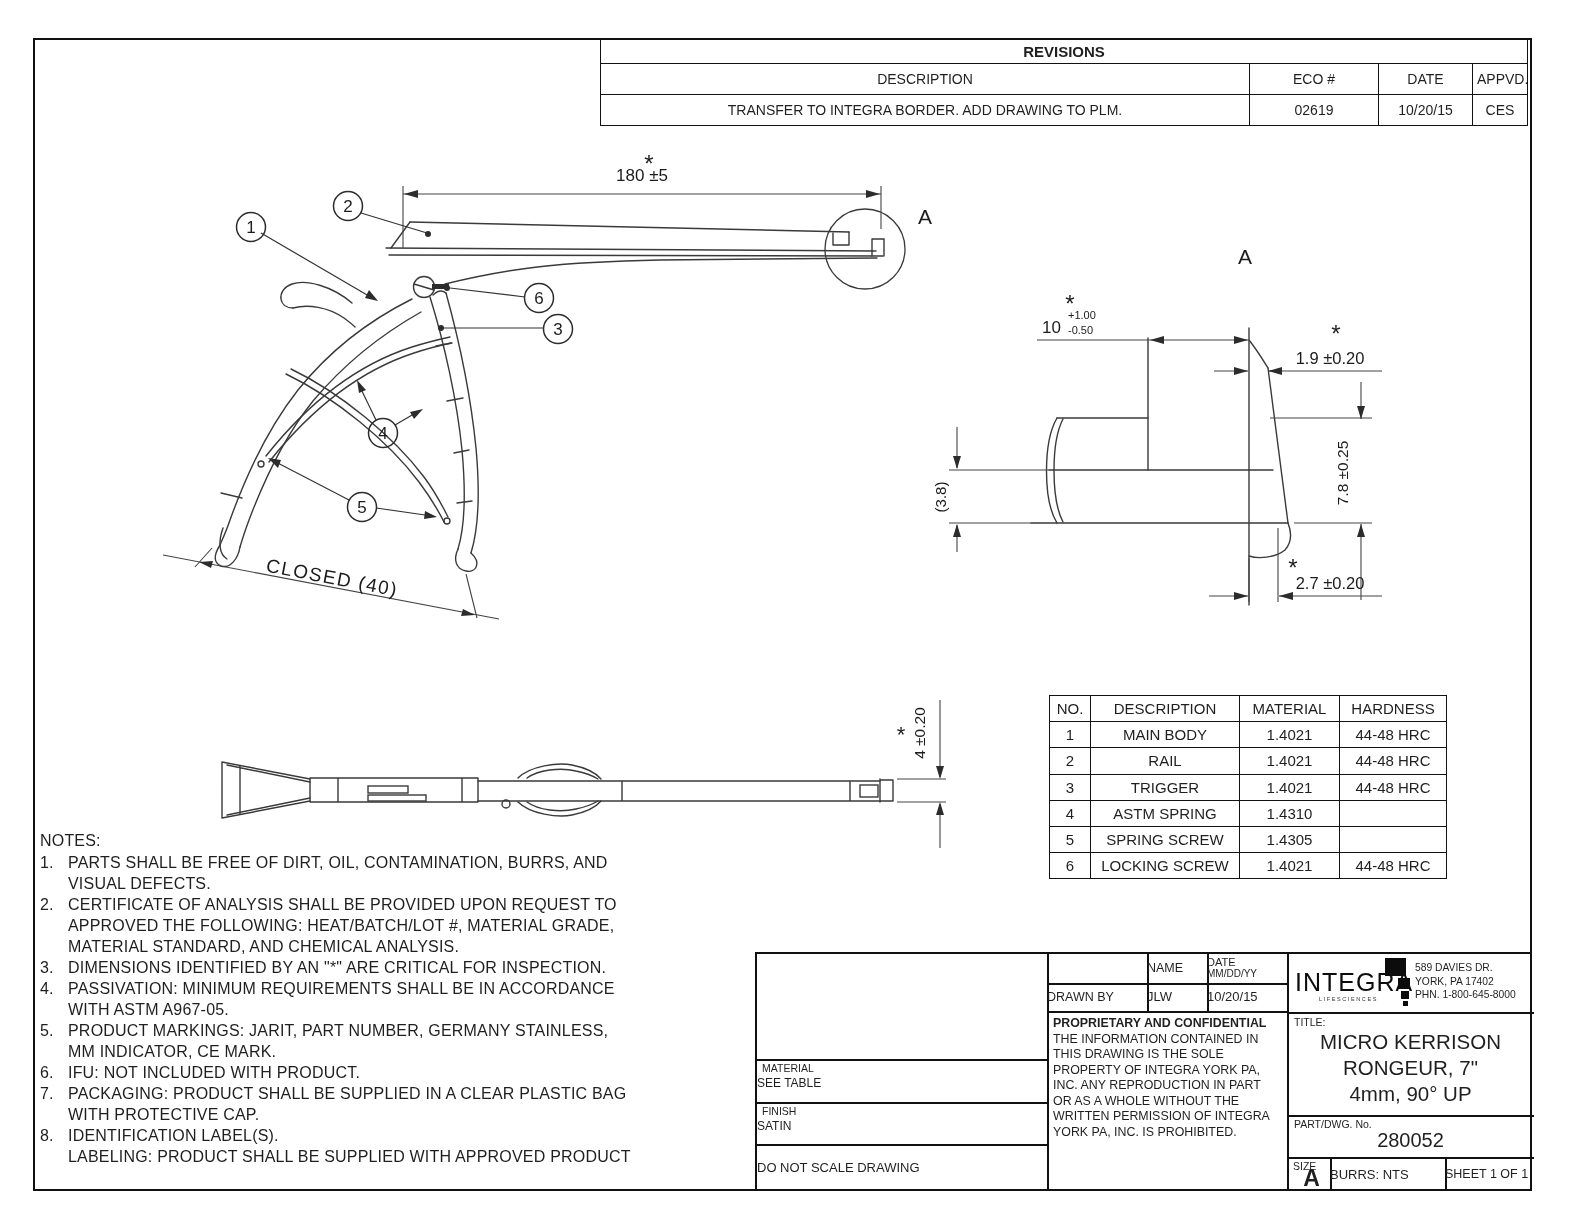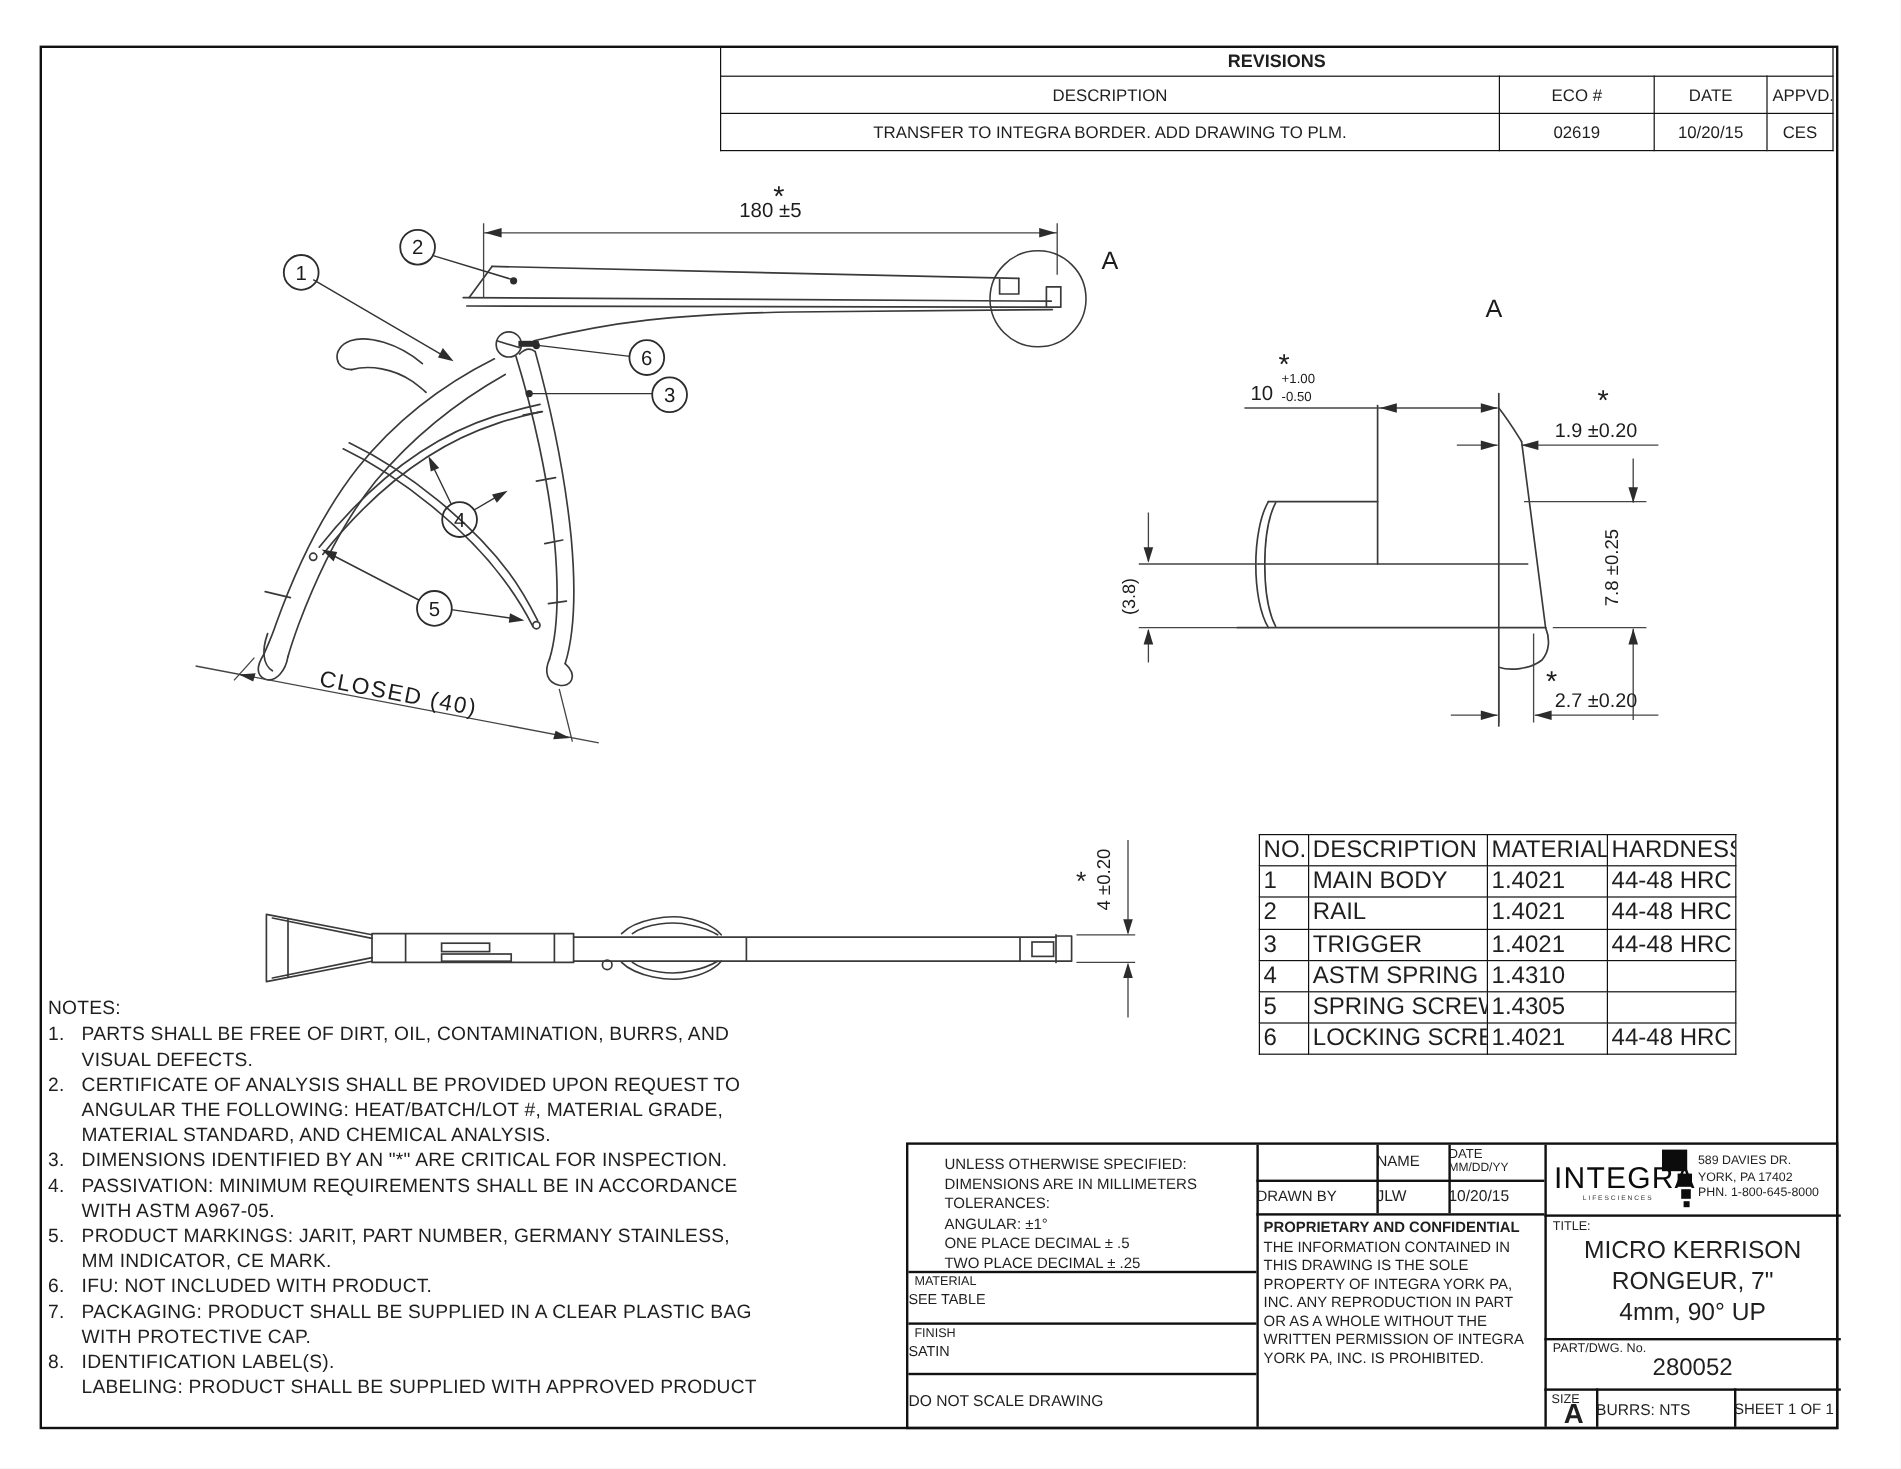--- a/index.html
+++ b/index.html
@@ -10,21 +10,21 @@
   svg text{fill:#1c1c1c}
   
   table{border-collapse:collapse;table-layout:fixed}
   .rev{left:600px;top:39px;width:927px}
   .rev td{border:1.6px solid #111;text-align:center;font-size:14px;padding:0 4px;overflow:hidden;white-space:nowrap}
   .rev .rev-title{font-weight:bold;font-size:15px;height:23px}
   .rev .hrow td{height:30px}
   .rev .drow td{height:30px}
   
   .parts{left:1049px;top:695px;width:397px}
-  .parts td{border:1.7px solid #111;font-size:20px;height:25.2px;padding:0 3px;overflow:hidden;white-space:nowrap}
+  .parts td{border:1.7px solid #111;text-align:center;font-size:15px;height:25.2px;padding:0 3px;overflow:hidden;white-space:nowrap}
   
   .notes{left:40px;top:830px;width:660px;font-size:16px;line-height:21px;letter-spacing:.2px}
   .notes-title{margin-bottom:1px}
   .note{display:flex}
   .note .num{width:28px;flex:none}
   
   .tb{left:755px;top:952px;width:777px;height:239px;border:2px solid #111;font-size:12.5px}
   .tb .vline,.tb .hline{position:absolute;background:#111}
   .tb .vline{width:1.6px}
   .tb .hline{height:1.6px}
@@ -131,21 +131,21 @@
         <span class="num">1.</span>
         <div>
           <div>PARTS SHALL BE FREE OF DIRT, OIL, CONTAMINATION, BURRS, AND</div>
           <div>VISUAL DEFECTS.</div>
         </div>
       </div>
     <div class="note">
         <span class="num">2.</span>
         <div>
           <div>CERTIFICATE OF ANALYSIS SHALL BE PROVIDED UPON REQUEST TO</div>
-          <div>ANGULAR THE FOLLOWING: HEAT/BATCH/LOT #, MATERIAL GRADE,</div>
+          <div>APPROVED THE FOLLOWING: HEAT/BATCH/LOT #, MATERIAL GRADE,</div>
           <div>MATERIAL STANDARD, AND CHEMICAL ANALYSIS.</div>
         </div>
       </div>
     <div class="note">
         <span class="num">3.</span>
         <div>
           <div>DIMENSIONS IDENTIFIED BY AN "*" ARE CRITICAL FOR INSPECTION.</div>
         </div>
       </div>
     <div class="note">
@@ -193,28 +193,20 @@
     <div class="hline" style="left:290px;top:29px;width:240px"></div>
     <div class="hline" style="left:290px;top:57px;width:240px"></div>
     <div class="vline" style="left:390px;top:0;height:57px"></div>
     <div class="vline" style="left:450px;top:0;height:57px"></div>
     <div class="hline" style="left:530px;top:58px;width:247px"></div>
     <div class="hline" style="left:530px;top:161px;width:247px"></div>
     <div class="hline" style="left:530px;top:203px;width:247px"></div>
     <div class="vline" style="left:573px;top:203px;height:32px"></div>
     <div class="vline" style="left:688px;top:203px;height:32px"></div>
 
-    <div class="tol">
-      <div>UNLESS OTHERWISE SPECIFIED:</div>
-        <div>DIMENSIONS ARE IN MILLIMETERS</div>
-      <div>TOLERANCES:</div>
-        <div>ANGULAR: ±1°</div>
-      <div>ONE PLACE DECIMAL ± .5</div>
-        <div>TWO PLACE DECIMAL ± .25</div>
-    </div>
     <div class="cell-txt lbl" style="left:5px;top:108px">MATERIAL</div>
     <div class="cell-txt ctr" style="left:0;top:122px;width:290px;font-size:12px">SEE TABLE</div>
     <div class="cell-txt lbl" style="left:5px;top:151px">FINISH</div>
     <div class="cell-txt ctr" style="left:0;top:165px;width:290px;font-size:12px">SATIN</div>
     <div class="cell-txt ctr" style="left:0;top:206px;width:290px;font-size:13px">DO NOT SCALE DRAWING</div>
 
     <div class="cell-txt ctr" style="left:390px;top:7px;width:60px;font-size:12.5px">NAME</div>
     <div class="cell-txt ctr" style="left:450px;top:2px;width:80px;font-size:11px">
       <div>DATE</div>
         <div style="font-size:10px">MM/DD/YY</div>

